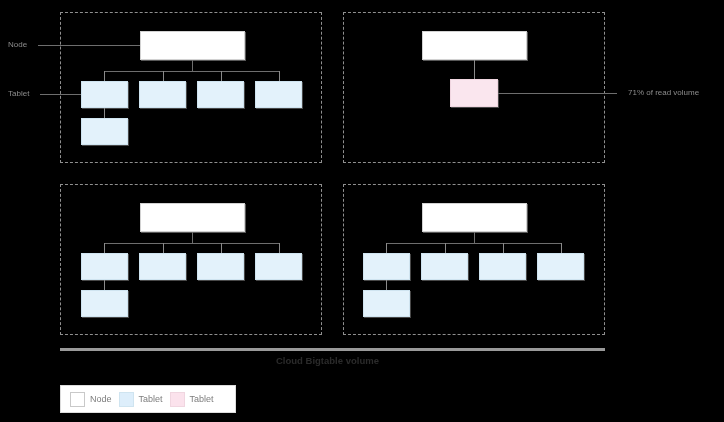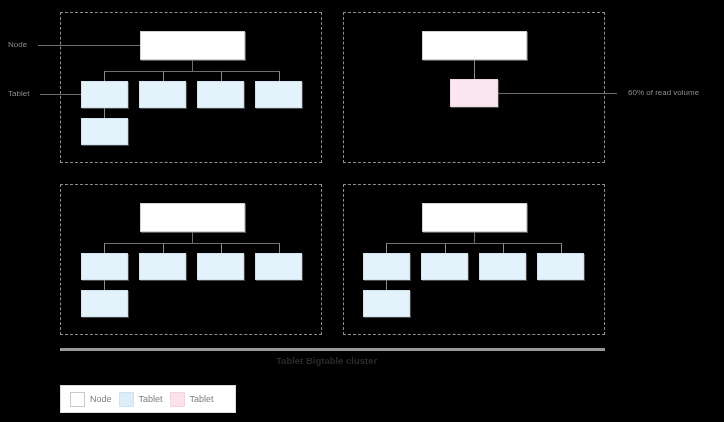--- a/index.html
+++ b/index.html
@@ -75,21 +75,21 @@
 
   <div class="panel" style="left:343px;top:12px;width:262px;height:151px;"></div>
 
   <div class="box node-box" style="left:422px;top:31px;width:105px;height:29px;"></div>
 
   <div class="ln ln-v ln-thin" style="left:474px;top:60px;height:19px;"></div>
 
   <div class="box tablet-hot" style="left:450px;top:79px;width:48px;height:28px;"></div>
 
   <div class="ln ln-h" style="left:498px;top:93px;width:119px;"></div>
-  <div class="lbl" style="left:628px;top:88px;">60% of read volume</div>
+  <div class="lbl" style="left:628px;top:88px;">71% of read volume</div>
 
   <div class="panel" style="left:60px;top:184px;width:262px;height:151px;"></div>
 
   <div class="box node-box" style="left:140px;top:203px;width:105px;height:29px;"></div>
 
   <div class="ln ln-v" style="left:192px;top:232px;height:12px;"></div>
   <div class="ln ln-h" style="left:104px;top:243px;width:176px;"></div>
   <div class="ln ln-v ln-thin" style="left:104px;top:243px;height:10px;"></div>
   <div class="ln ln-v ln-thin" style="left:163px;top:243px;height:10px;"></div>
   <div class="ln ln-v ln-thin" style="left:221px;top:243px;height:10px;"></div>
@@ -116,21 +116,21 @@
 
   <div class="box tablet-box" style="left:363px;top:253px;width:47px;height:27px;"></div>
   <div class="box tablet-box" style="left:421px;top:253px;width:47px;height:27px;"></div>
   <div class="box tablet-box" style="left:479px;top:253px;width:47px;height:27px;"></div>
   <div class="box tablet-box" style="left:537px;top:253px;width:47px;height:27px;"></div>
 
   <div class="ln ln-v ln-thin" style="left:386px;top:280px;height:10px;"></div>
   <div class="box tablet-box" style="left:363px;top:290px;width:47px;height:27px;"></div>
 
   <div class="cluster-rule" style="left:60px;top:348px;width:545px;"></div>
-  <div class="lbl-cluster" style="left:276px;top:355px;">Tablet Bigtable cluster</div>
+  <div class="lbl-cluster" style="left:276px;top:355px;">Cloud Bigtable volume</div>
 
   <div class="legend" style="left:60px;top:385px;width:176px;height:28px;">
     <div class="legend-item">
       <span class="swatch sw-node"></span>
       <span class="legend-text">Node</span>
     </div>
     <div class="legend-item">
       <span class="swatch sw-tablet"></span>
       <span class="legend-text">Tablet</span>
     </div>

